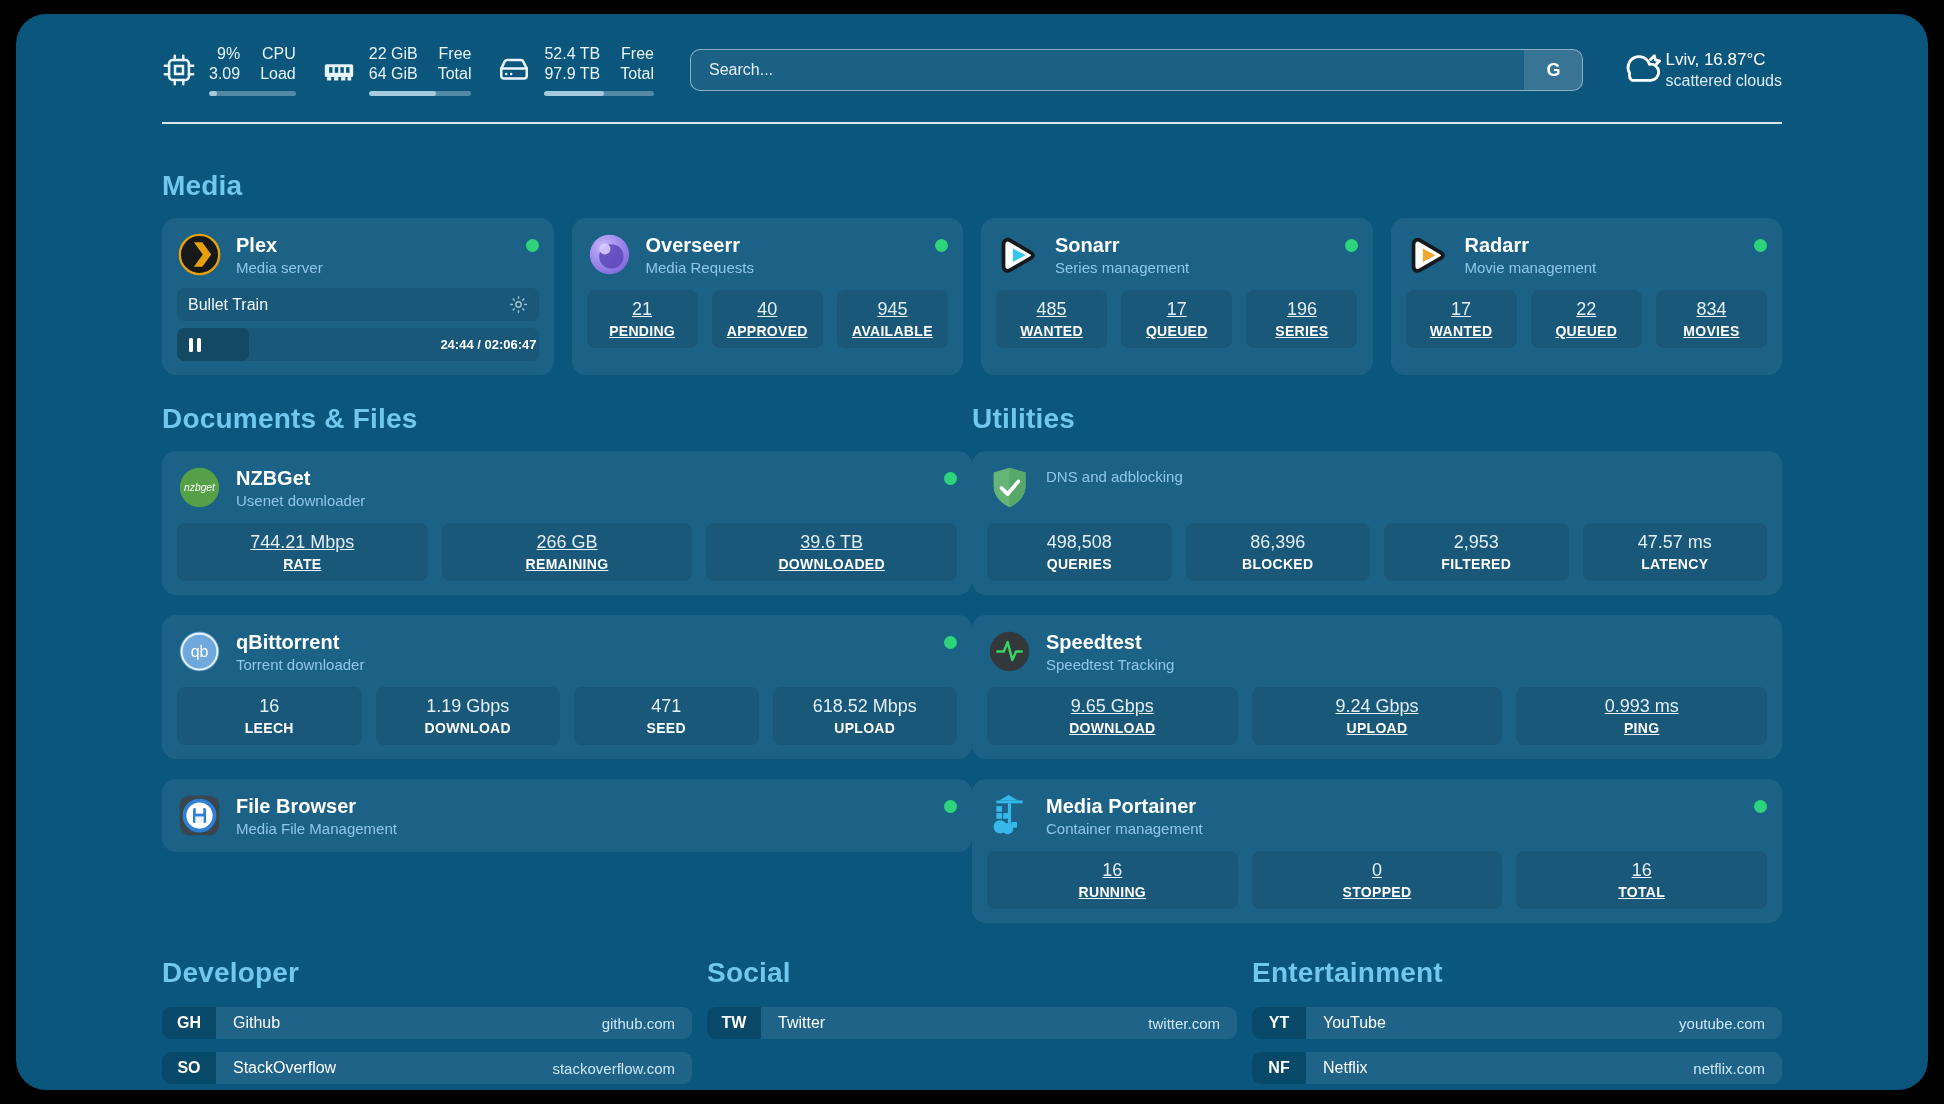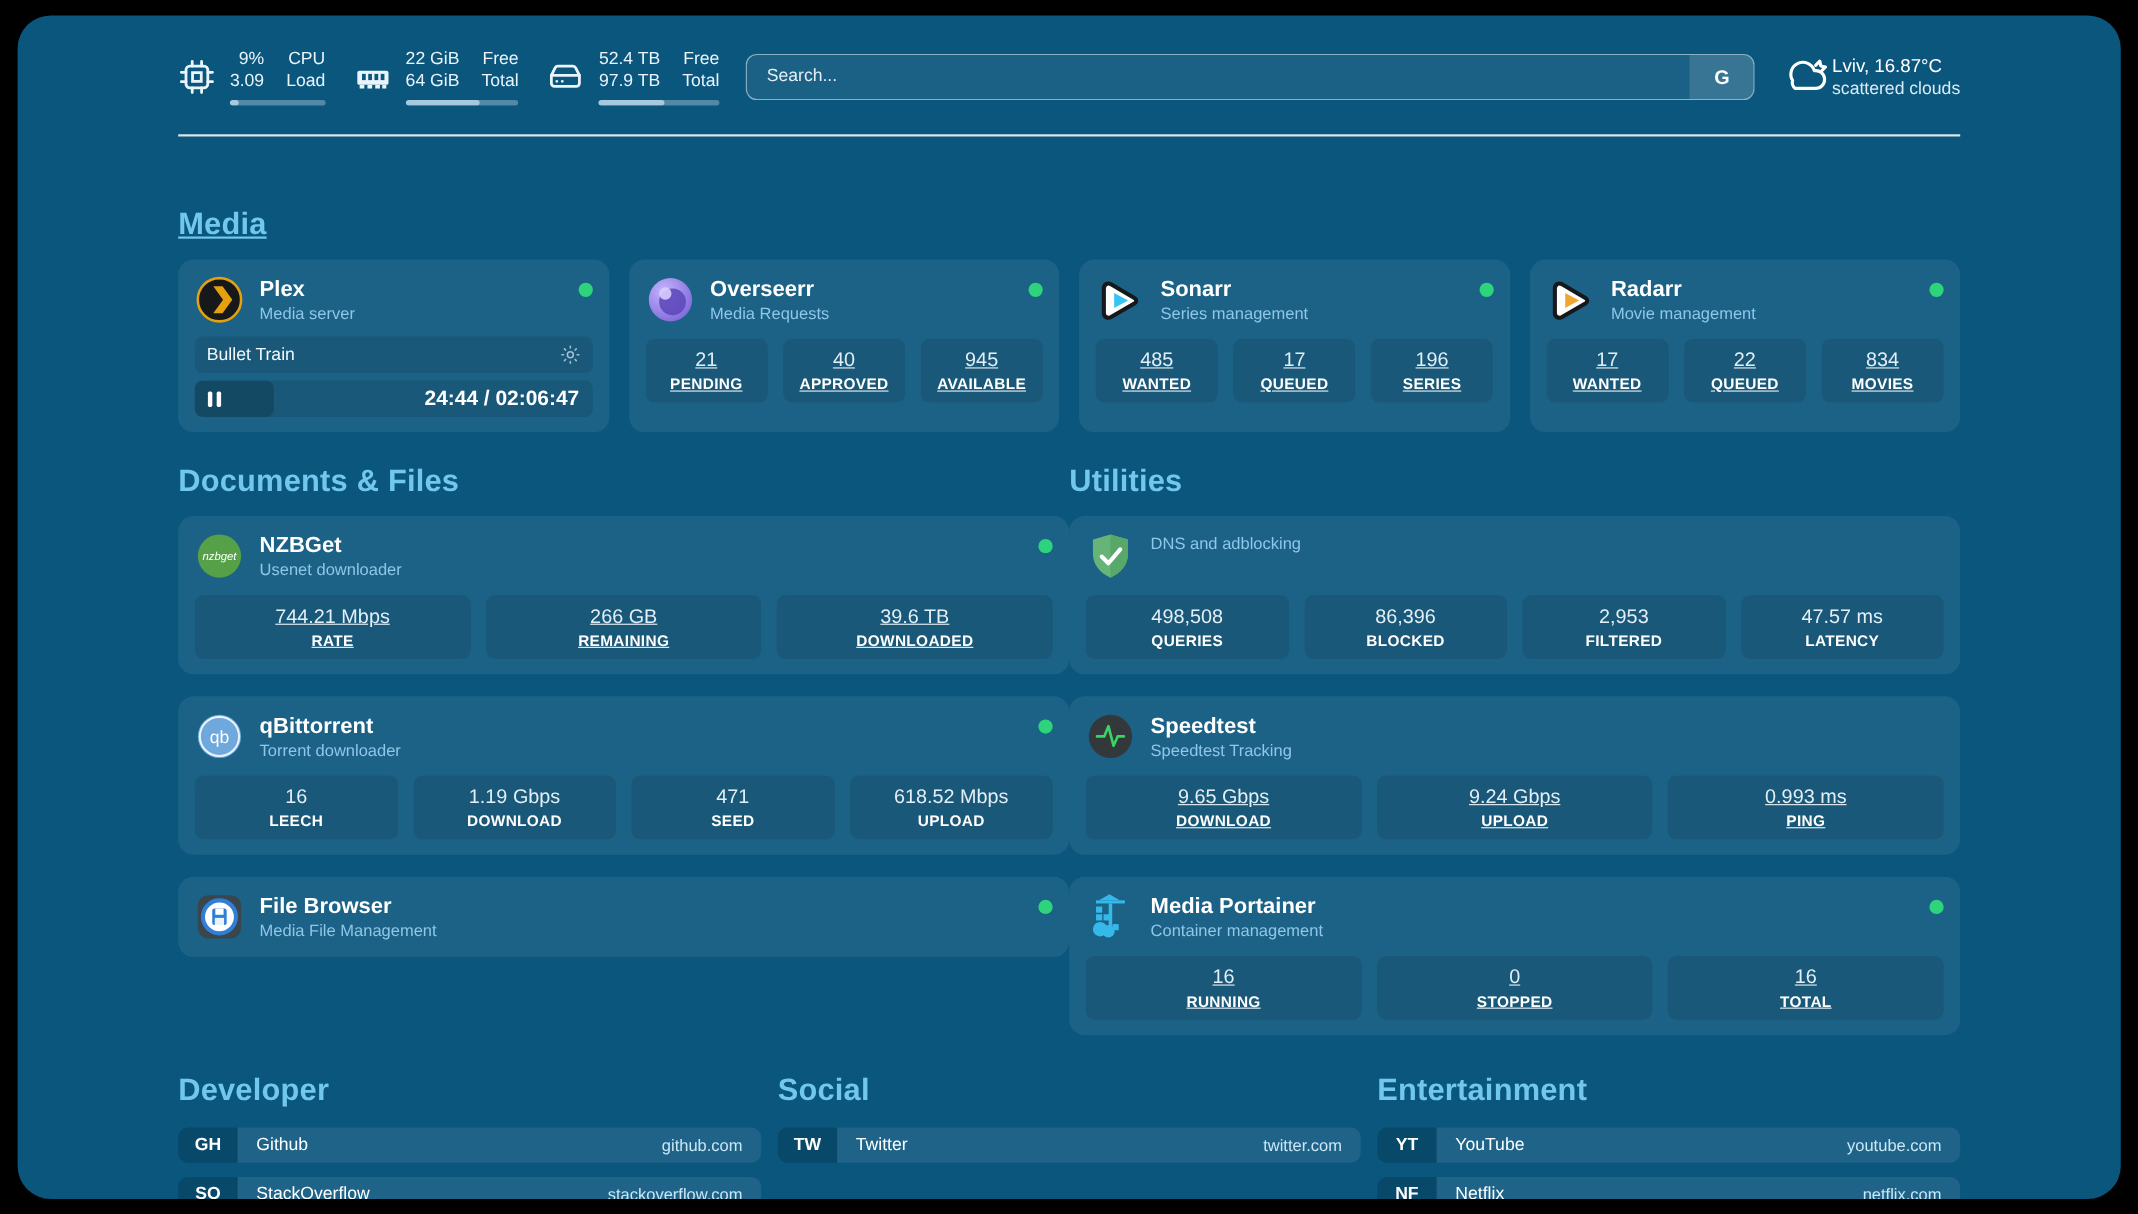--- a/index.html
+++ b/index.html
@@ -14,41 +14,41 @@
   .stat { display:flex; align-items:center; gap:13px; }
   .stat-icon { width:34px; height:34px; color:#e9f4fb; flex:none; }
   .stat-icon svg { width:100%; height:100%; }
   .stat-cols { display:flex; gap:20px; justify-content:flex-end; }
   .stat-col { display:flex; flex-direction:column; align-items:flex-end;
     font-size:16px; line-height:20px; color:#e9f4fb; }
   .stat-bar { height:5px; border-radius:3px; background:rgba(255,255,255,.30);
     margin-top:7px; position:relative; overflow:hidden; }
   .stat-bar-fill { position:absolute; left:0; top:0; bottom:0; border-radius:3px; background:#a7c9de; }
 
-  .search { flex:1; margin:0 24px; height:42px; display:flex; align-items:center;
+  .search { flex:1; margin:0 36px; height:42px; display:flex; align-items:center;
     border:1px solid rgba(255,255,255,.5); border-radius:10px;
     background:rgba(255,255,255,.07); overflow:hidden; }
   .search input { flex:1; height:100%; background:transparent; border:none; outline:none;
     padding:0 18px; font-size:16px; color:#fff; font-family:"Liberation Sans",sans-serif; }
   .search input::placeholder { color:#eef6fb; opacity:.95; }
   .search-btn { width:58px; height:100%; background:rgba(255,255,255,.13);
     border:none; color:#fff; font-size:18px; font-weight:700; cursor:pointer;
     font-family:"Liberation Sans",sans-serif; }
 
   .weather { display:flex; align-items:flex-start; }
   .weather-icon { width:46px; height:38px; color:#fff; }
   .weather-icon svg { width:100%; height:100%; }
   .weather-line1 { font-size:17px; color:#fff; line-height:22px; }
   .weather-line2 { font-size:16px; color:#dcebf5; line-height:20px; }
 
   .divider { margin-top:26px; border-top:2px solid rgba(255,255,255,.85); }
 
   
   .section-title { font-size:28px; font-weight:600; color:#72c7ee; letter-spacing:.2px; }
-  .media-title { margin:64px 0 16px;text-decoration:underline; }
+  .media-title { margin:46px 0 16px; }
   .media-grid { display:grid; grid-template-columns:repeat(4,1fr); gap:18px; }
 
   .card { background:rgba(255,255,255,.075); border-radius:14px; padding:14px 15px; }
   .card-head { display:flex; align-items:flex-start; gap:14px; }
   .app-icon { width:45px; height:45px; flex:none; }
   .app-icon svg { width:100%; height:100%; }
   .card-titles { flex:1; min-width:0; padding-top:1px; }
   .card-title { font-size:20px; font-weight:600; color:#fff; line-height:24px; white-space:nowrap; }
   .card-sub { font-size:15px; color:#8fc6e9; margin-top:2px; white-space:nowrap; }
   .status-dot { width:13px; height:13px; border-radius:50%; background:#2ed47c; margin-top:7px; flex:none; }
@@ -63,22 +63,22 @@
   
   .media-row { margin-top:11px; height:33px; background:rgba(0,0,0,.10); border-radius:7px;
     display:flex; align-items:center; padding:0 11px; font-size:16px; color:#f3f9fc; }
   .media-row-icon { margin-left:auto; width:19px; height:19px; color:#cfe4f2; opacity:.75; }
   .media-row-icon svg { width:100%; height:100%; }
   .progress-row { margin-top:7px; height:33px; background:rgba(0,0,0,.10); border-radius:7px;
     position:relative; display:flex; align-items:center; overflow:hidden; }
   .progress-fill { position:absolute; left:0; top:0; bottom:0; background:rgba(0,0,0,.16); border-radius:7px; }
   .pause-btn { position:relative; display:flex; gap:4px; margin-left:12px; background:none; border:none; cursor:pointer; }
   .pause-btn span { width:4px; height:14px; border-radius:1.5px; background:#fff; display:block; }
-  .progress-time { position:relative; margin-left:auto; padding-right:12px;
-    font-size:19px; font-weight:600; color:#fff; }
+  .progress-time { position:relative; margin-left:auto; padding-right:2px;
+    font-size:13px; font-weight:600; color:#fff; }
 
   .cols { display:grid; grid-template-columns:1fr 1fr; gap:0; align-items:start; margin-top:20px; }
   .col-title { margin:8px 0 16px; }
   .stack .card { margin-bottom:20px; }
   .stack .card:last-child { margin-bottom:0; }
 
   
   .bm-area { display:grid; grid-template-columns:1fr 1fr 1fr; gap:15px; margin-top:34px; }
   .bm-title { margin:0 0 18px; }
   .bm-row { display:flex; height:32px; margin-bottom:13px; cursor:pointer; }

